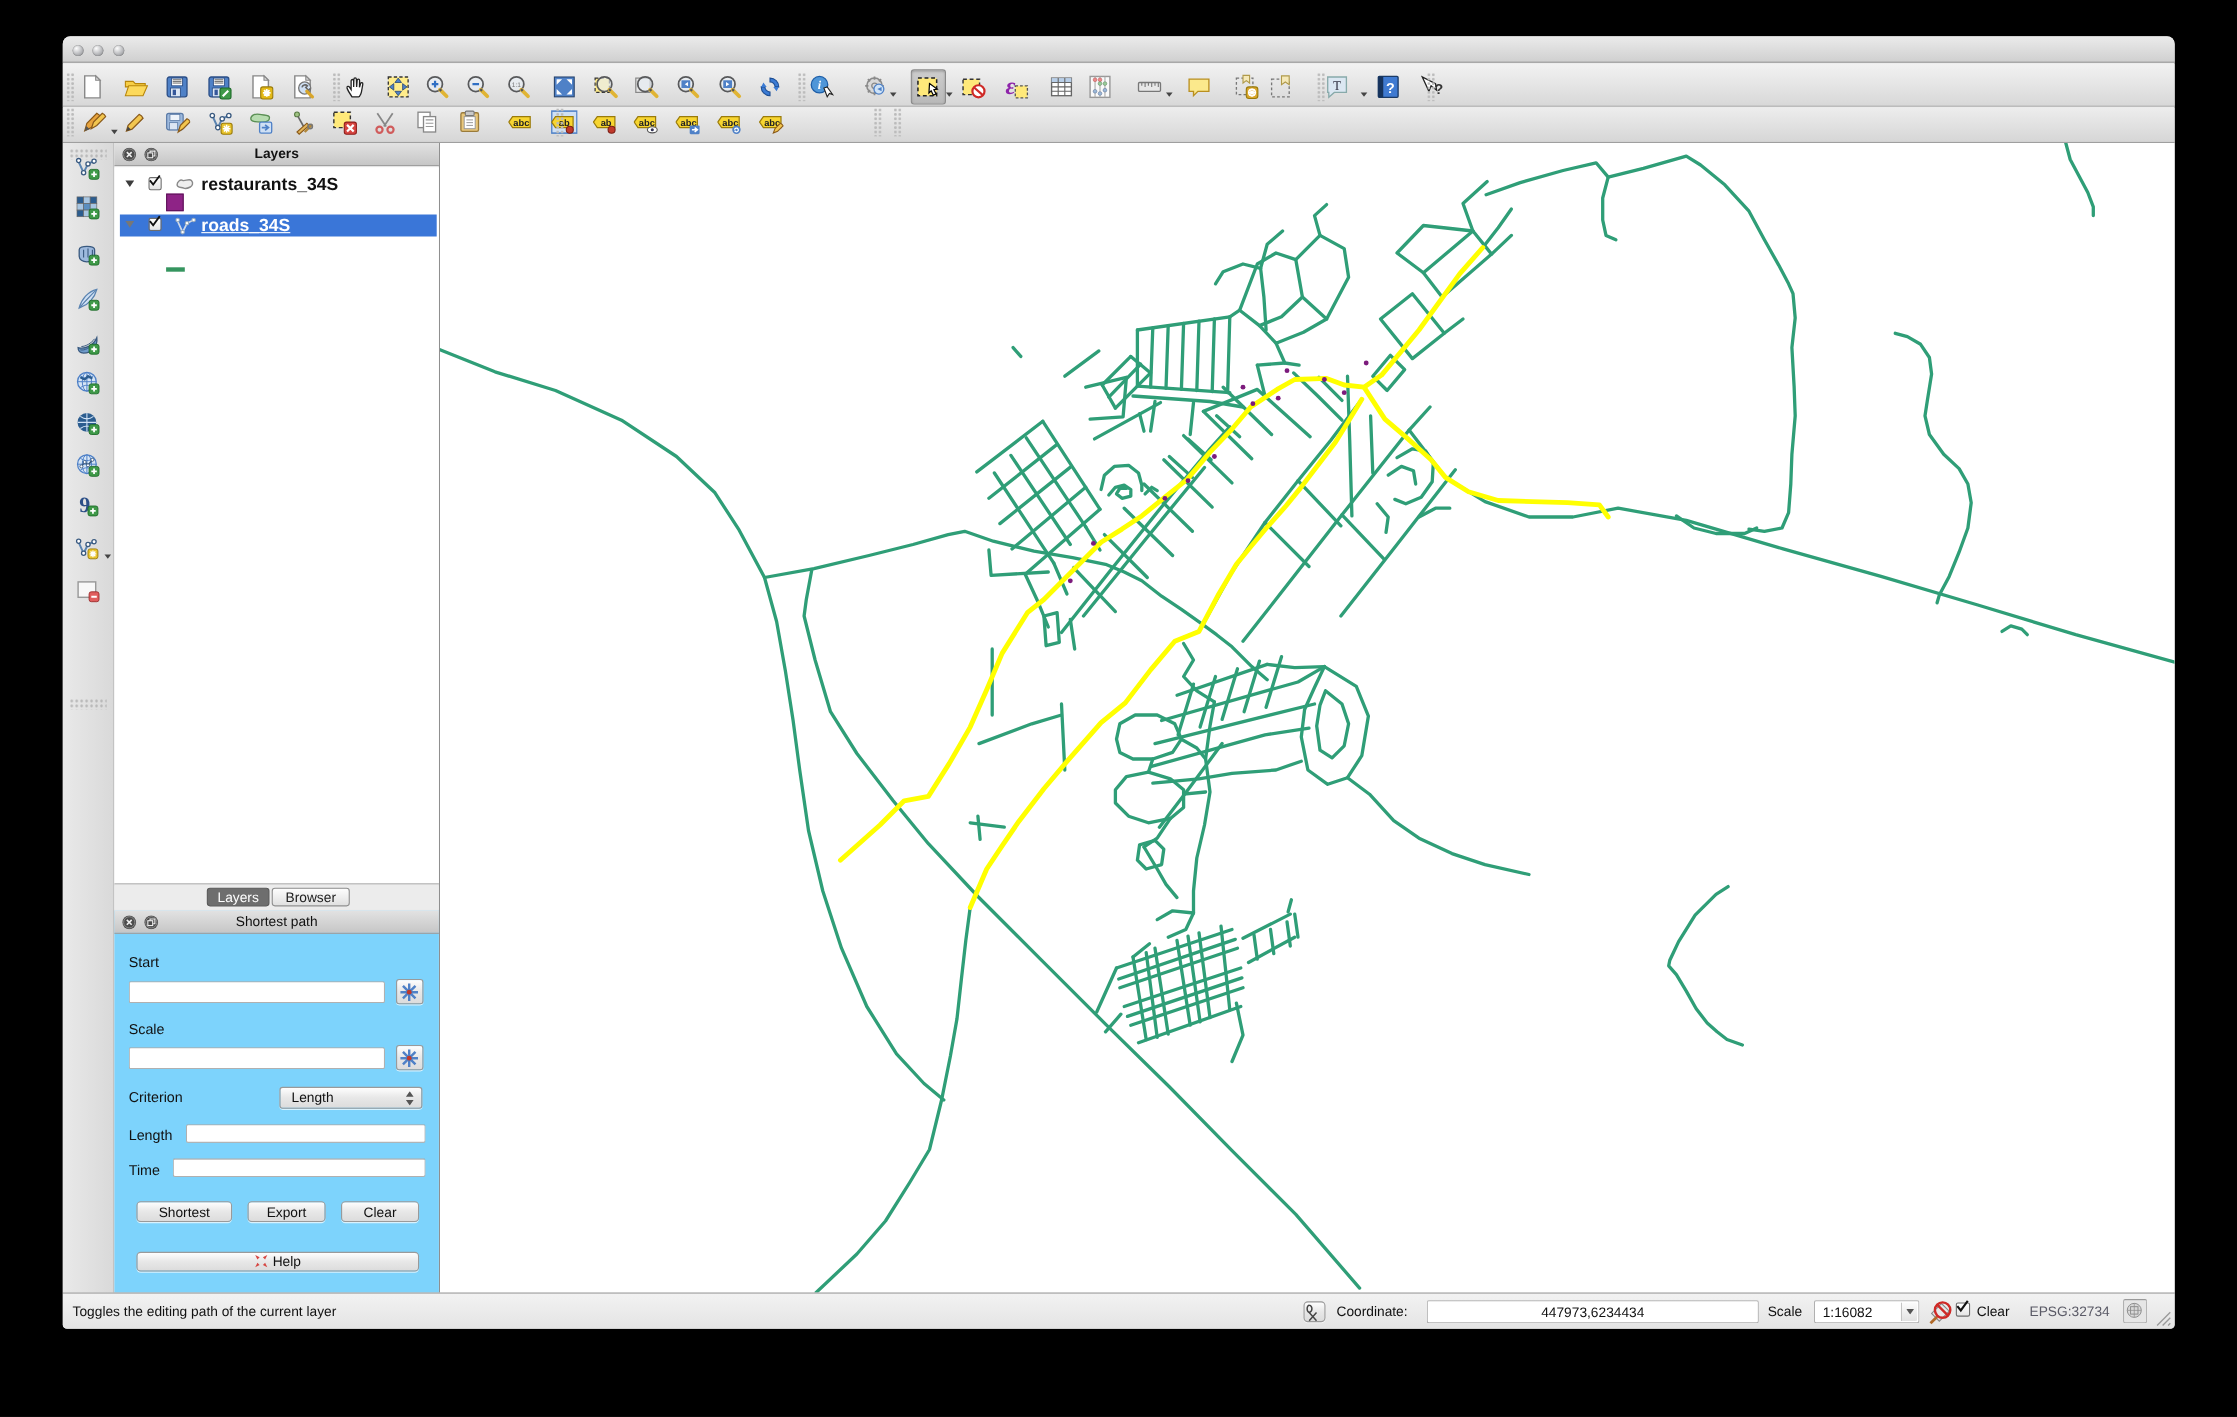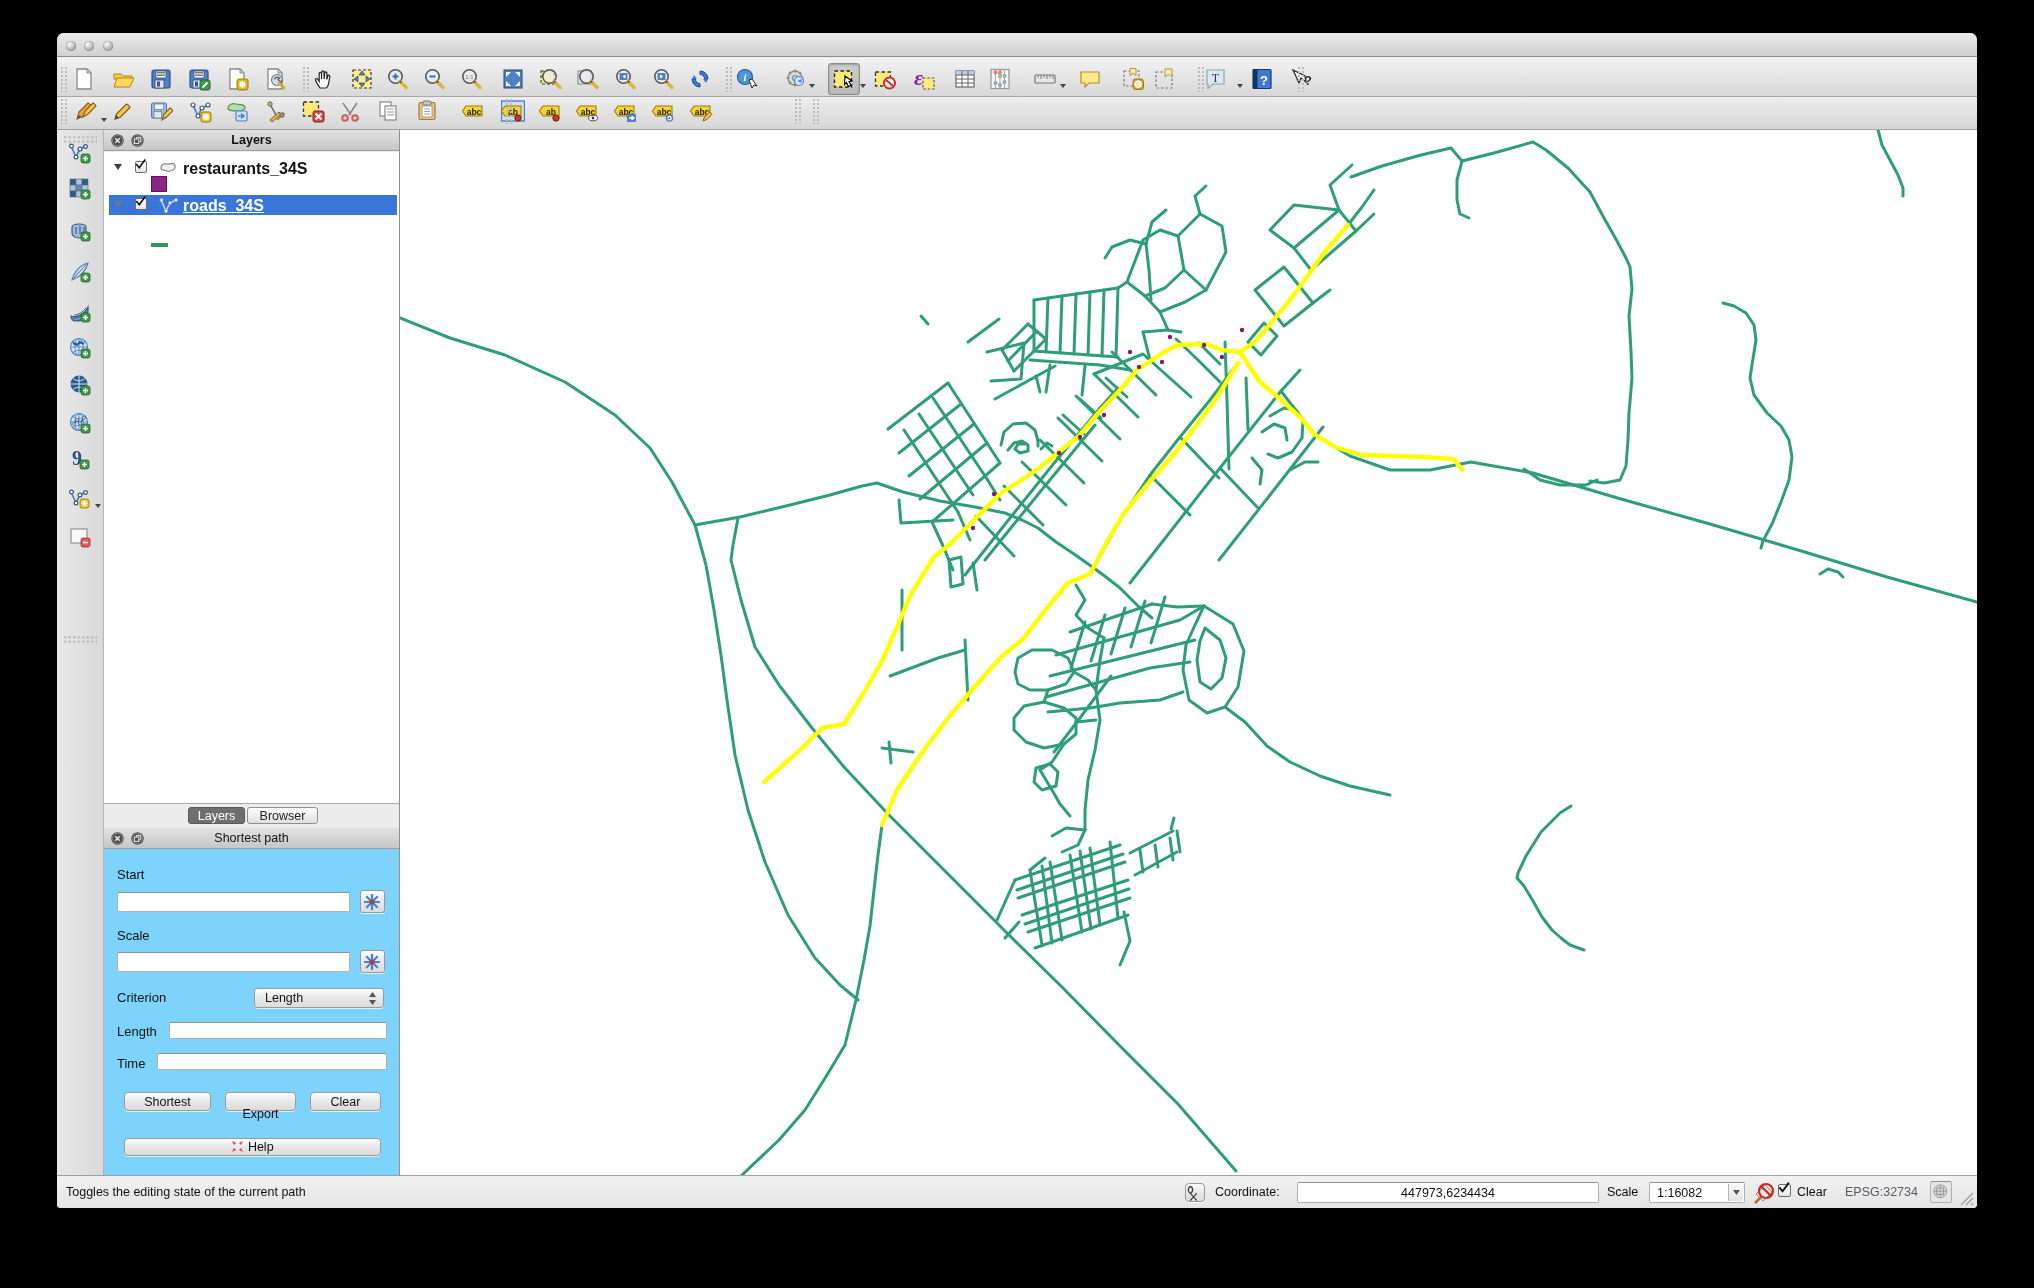--- a/index.html
+++ b/index.html
@@ -658,21 +658,21 @@
       <div class="lbl" style="left:13px;top:162px">Criterion</div>
       <div class="btn" style="left:150px;top:160px;width:130px;height:20px;text-align:left;padding:2px 0 0 10px;border-radius:3px">Length
         <svg style="position:absolute;right:6px;top:3px" width="9" height="13" viewBox="0 0 9 13">
             <path d="M4.5 0 L8 5 H1 z M4.5 13 L1 8 h7 z" fill="#555"></path>
           </svg></div>
       <div class="lbl" style="left:13px;top:196px">Length</div>
       <div class="inp" style="left:65px;top:194px;width:218px;height:17px"></div>
       <div class="lbl" style="left:13px;top:228px">Time</div>
       <div class="inp" style="left:53px;top:225px;width:230px;height:17px"></div>
       <div class="btn" style="left:20px;top:264px;width:87px;padding-top:2px">Shortest</div>
-      <div class="btn" style="left:121px;top:264px;width:71px;padding-top:14px">Export</div>
+      <div class="btn" style="left:121px;top:264px;width:71px;padding-top:2px">Export</div>
       <div class="btn" style="left:206px;top:264px;width:71px;padding-top:2px">Clear</div>
       <div class="btn" style="left:20px;top:310px;width:257px;height:18px;padding-top:1px"><svg width="13" height="13" viewBox="0 0 13 13" style="vertical-align:-2px">
             <g fill="#d64541">
               <path d="M1 1 l4 2 -2 2 z"></path>
               <path d="M12 1 l-2 4 -2-2 z"></path>
               <path d="M1 12 l2-4 2 2 z"></path>
               <path d="M12 12 l-4-2 2-2 z"></path>
             </g>
           </svg> Help</div>
     </div>
@@ -853,21 +853,21 @@
           <circle cx="659" cy="323" r="2.2"></circle>
           <circle cx="594" cy="364" r="2.2"></circle>
           <circle cx="573" cy="398" r="2.2"></circle>
           <circle cx="704" cy="285" r="2.2"></circle>
           <circle cx="842" cy="200" r="2.2"></circle>
           <circle cx="730" cy="222" r="2.2"></circle>
         </g>
       </svg>
     </div>
   <div id="status">
-    <div style="position:absolute;left:9px;top:9px">Toggles the editing state of the current path</div>
+    <div style="position:absolute;left:9px;top:9px">Toggles the editing path of the current layer</div>
     <div class="btn" style="left:1128px;top:7px;width:20px;height:19px"><svg width="20" height="20" viewBox="0 0 24 24">
           <path d="M5 3 c4 1 4 7 0 8 m0-8 c-3 1-3 7 0 8 M5 11 l8 9 m-8 0 l8-9" stroke="#444" stroke-width="1.6" fill="none"></path>
         </svg></div>
     <div style="position:absolute;left:1158px;top:9px">Coordinate:</div>
     <div class="inp" style="left:1240px;top:6px;width:302px;height:21px;text-align:center;padding-top:3px;font-size:12.5px">447973,6234434</div>
     <div style="position:absolute;left:1550px;top:9px">Scale</div>
     <div class="inp" style="left:1592px;top:6px;width:96px;height:21px;padding:3px 0 0 7px;font-size:12.5px">1:16082
       <div style="position:absolute;right:1px;top:1px;width:15px;height:17px;background:linear-gradient(#fcfcfc,#e2e2e2);border-left:1px solid #b5b5b5;border-radius:0 2px 2px 0"><svg width="7" height="5" viewBox="0 0 7 5" style="margin:6px 0 0 4px">
             <path d="M0 0 h7 L3.5 5 z" fill="#555"></path>
           </svg></div>

